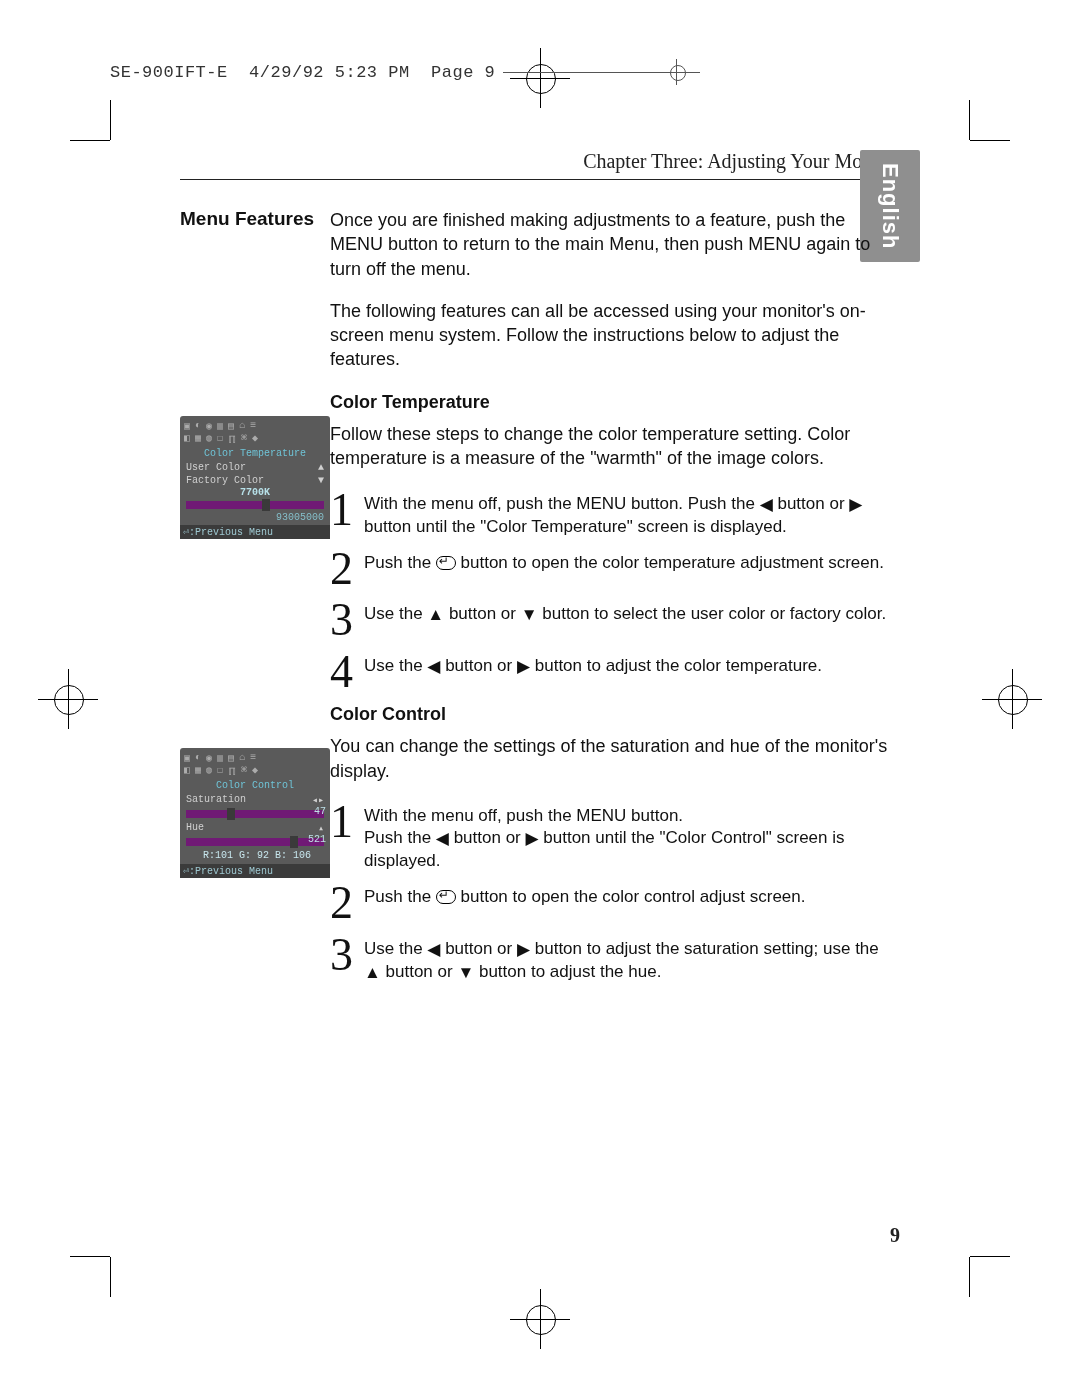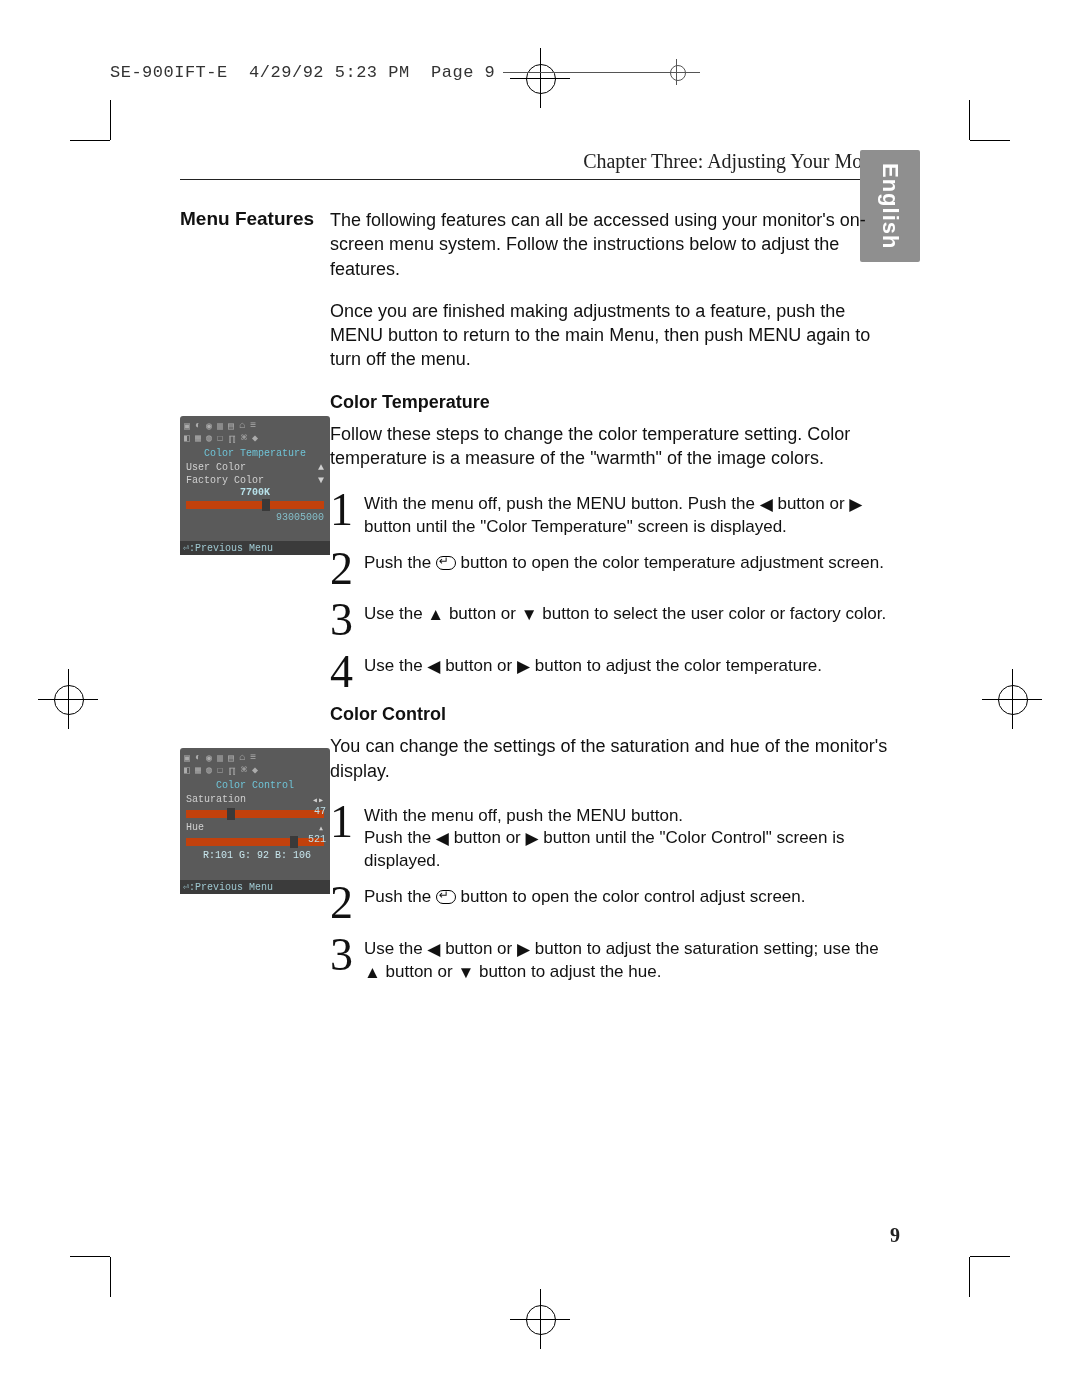--- a/index.html
+++ b/index.html
@@ -134,25 +134,25 @@
     font-family:"Courier New", monospace;
     font-size:10px;
     padding:4px 4px 4px 4px;
     box-sizing:border-box;
   }
   .osd .iconrow { display:flex; gap:4px; color:#cfcfcf; font-size:10px; letter-spacing:1px; }
   .osd .iconrow span{ opacity:.7;}
   .osd .title { color:#6fc3d6; text-align:center; margin:2px 0; font-size:10px;}
   .osd .line  { display:flex; justify-content:space-between; padding:1px 2px; font-size:10px;}
   .osd .bar {
-    height:8px; background:#c2410c; position:relative; margin:3px 2px;
+    height:8px; background:#701a75; position:relative; margin:3px 2px;
   }
   .osd .bar .knob{ position:absolute; top:-2px; width:8px; height:12px; background:#3a3a3a; }
   .osd .scale { display:flex; justify-content:flex-end; color:#85bfca; font-size:10px; padding:0 2px;}
-  .osd .prev { background:#3b3b3b; color:#9ec8d1; font-size:10px; padding:1px 3px; margin:18px -4px -4px -4px;}
+  .osd .prev { background:#3b3b3b; color:#9ec8d1; font-size:10px; padding:1px 3px; margin:2px -4px -4px -4px;}
   .osd .center{ text-align:center; color:#b7e0e8;font-weight:bold;}
 
   .osd1 { top:208px; }
   .osd2 { top:540px; }
 
   .tri { display:inline-block; vertical-align: -1px; }
   .enter-icon{
     display:inline-block; width:18px; height:12px;
     border:1.5px solid #000; border-radius:7px;
     position:relative; vertical-align:-2px;
@@ -296,22 +296,22 @@
               <span style="position:absolute;right:-2px;top:-4px;color:#bfe0e8;">521</span>
             </div>
           <div class="line" style="color:#c7e6ed;margin-left:17px;">
               <span>R:101 G: 92 B: 106</span>
             </div>
           <div class="prev"><span>⏎</span><span>:Previous Menu</span></div>
         </div>
       </div>
 
       <div class="main">
+        <p>Once you are finished making adjustments to a feature, push the MENU button to return to the main Menu, then push MENU again to turn off the menu.</p>
         <p>The following features can all be accessed using your monitor's on-screen menu system. Follow the instructions below to adjust the features.</p>
-        <p>Once you are finished making adjustments to a feature, push the MENU button to return to the main Menu, then push MENU again to turn off the menu.</p>
 
         <h3>Color Temperature</h3>
         <p>Follow these steps to change the color temperature setting. Color temperature is a measure of the "warmth" of the image colors.</p>
 
         <div class="step">
           <div class="num">1</div>
           <div class="txt">
             <span>With the menu off, push the MENU button. Push the</span>
             <span class="tri">◀</span>
             <span> button or </span>

